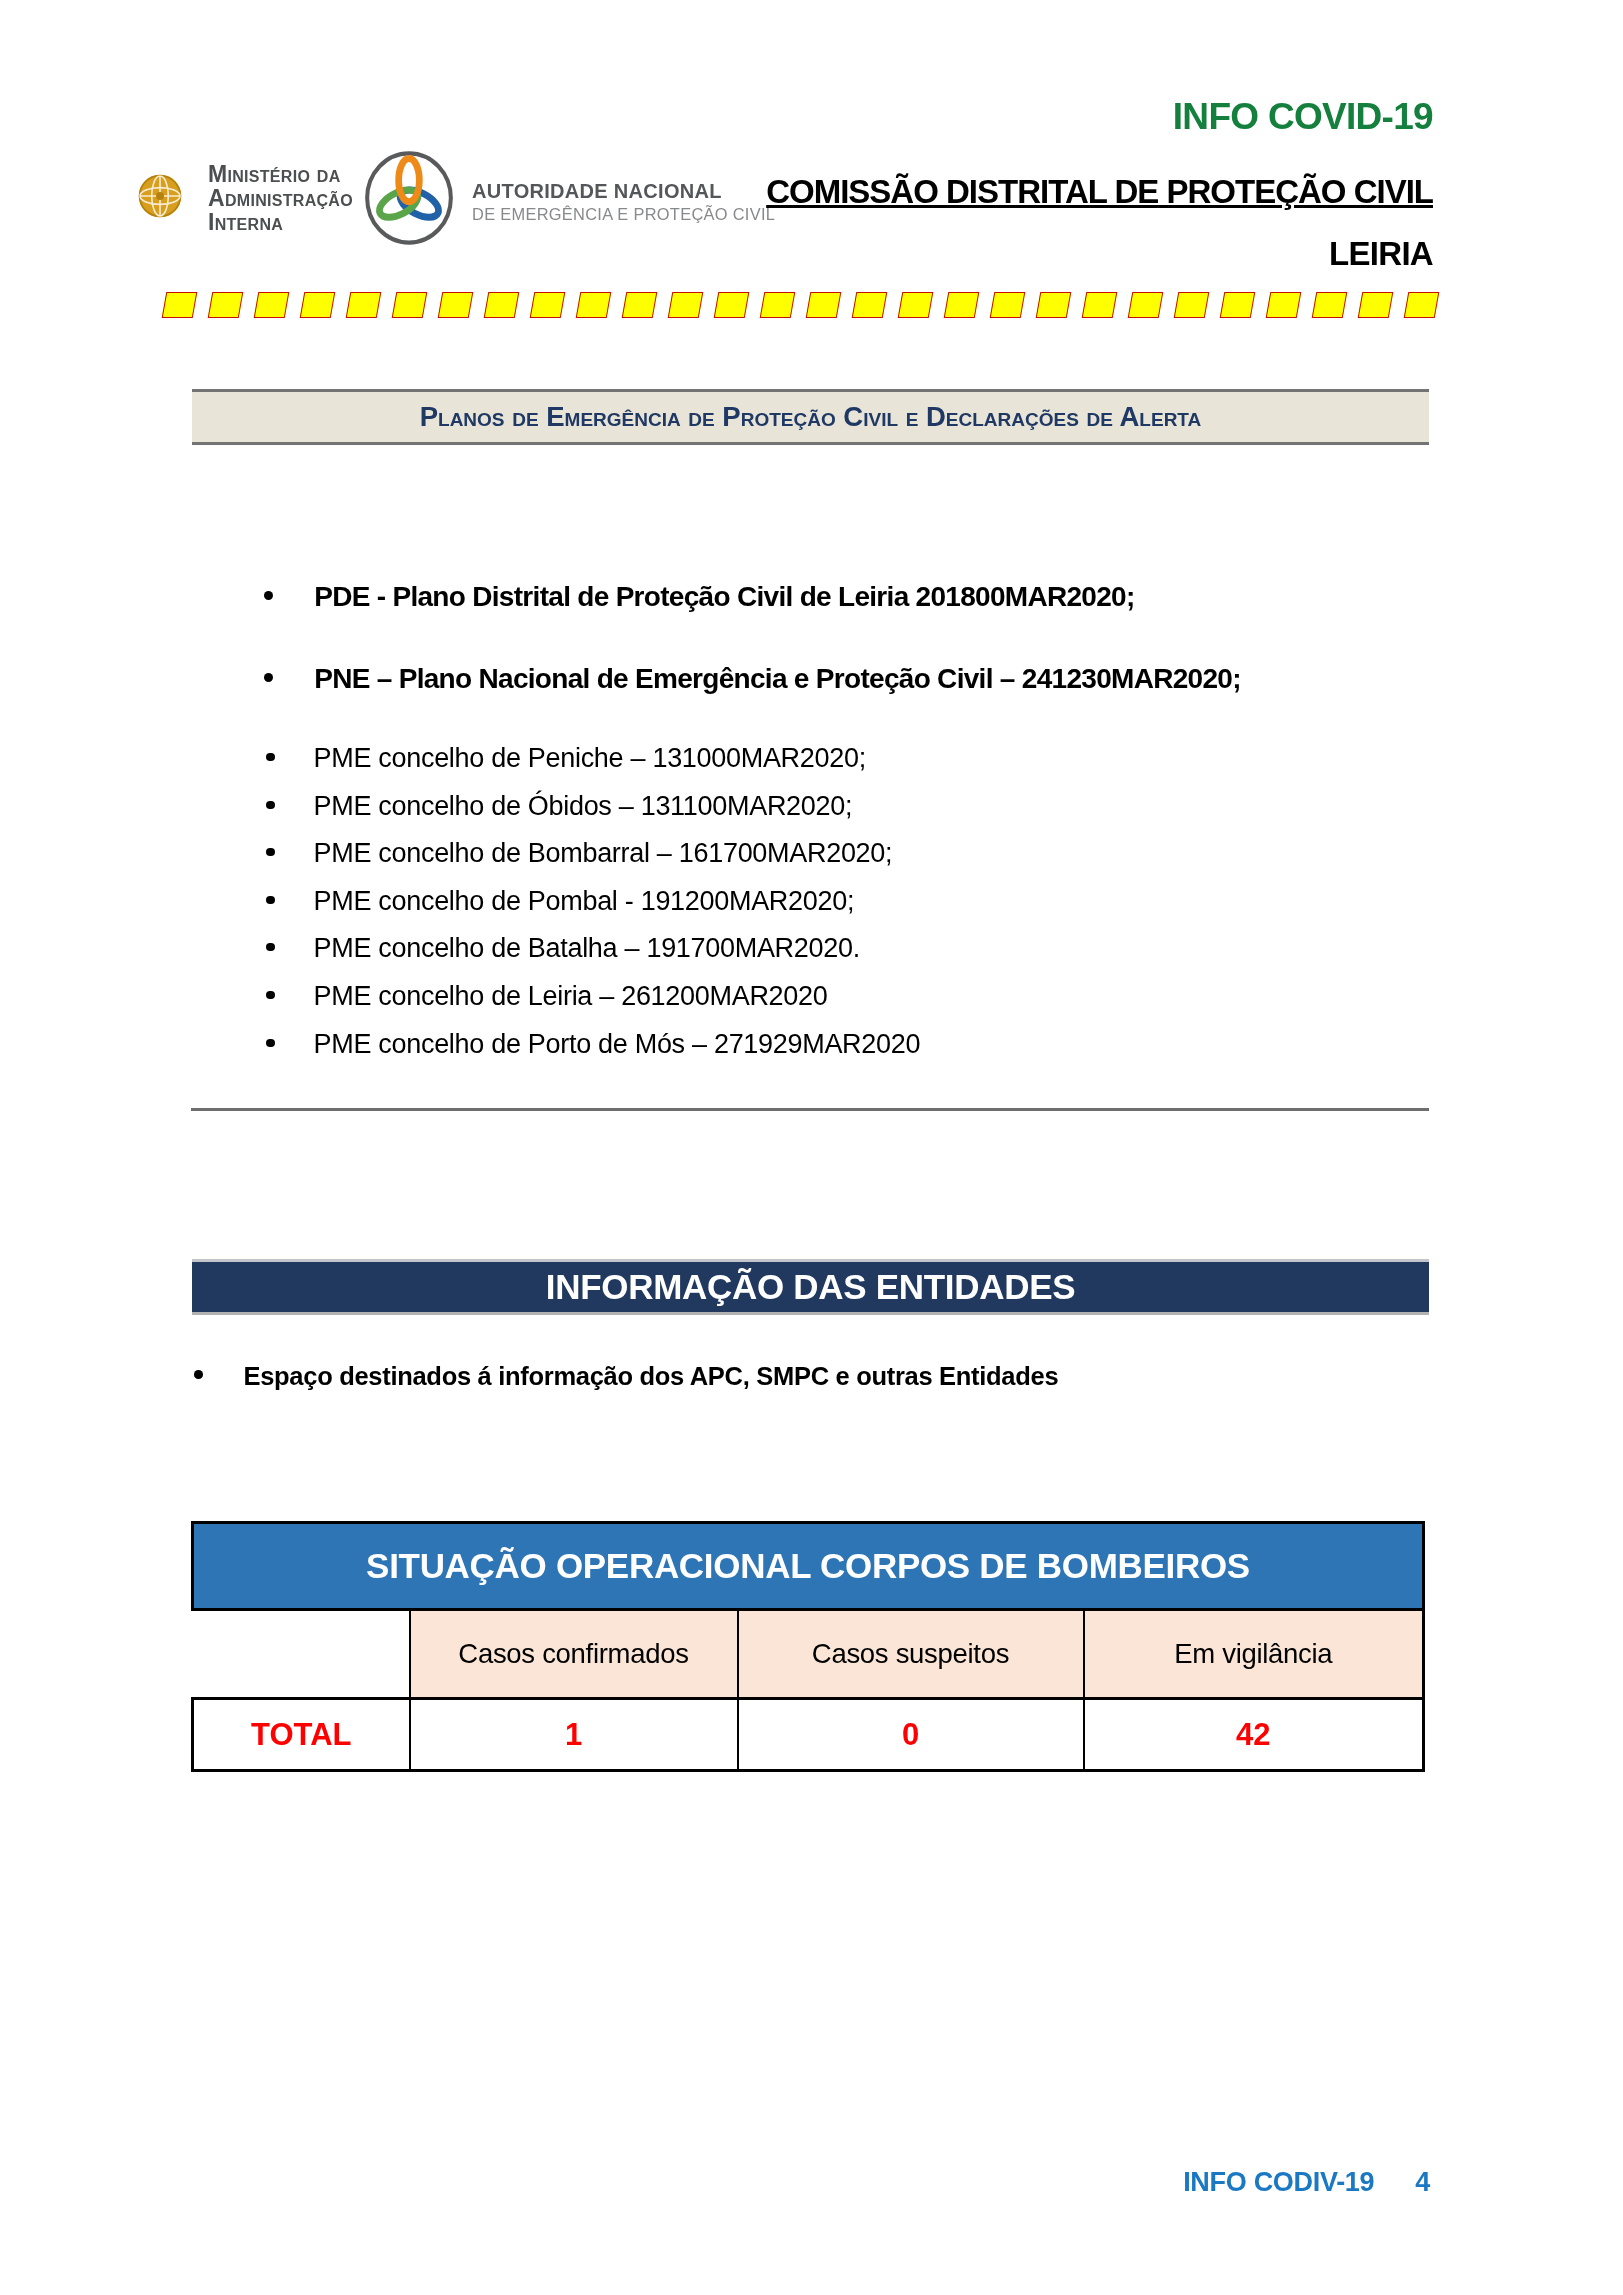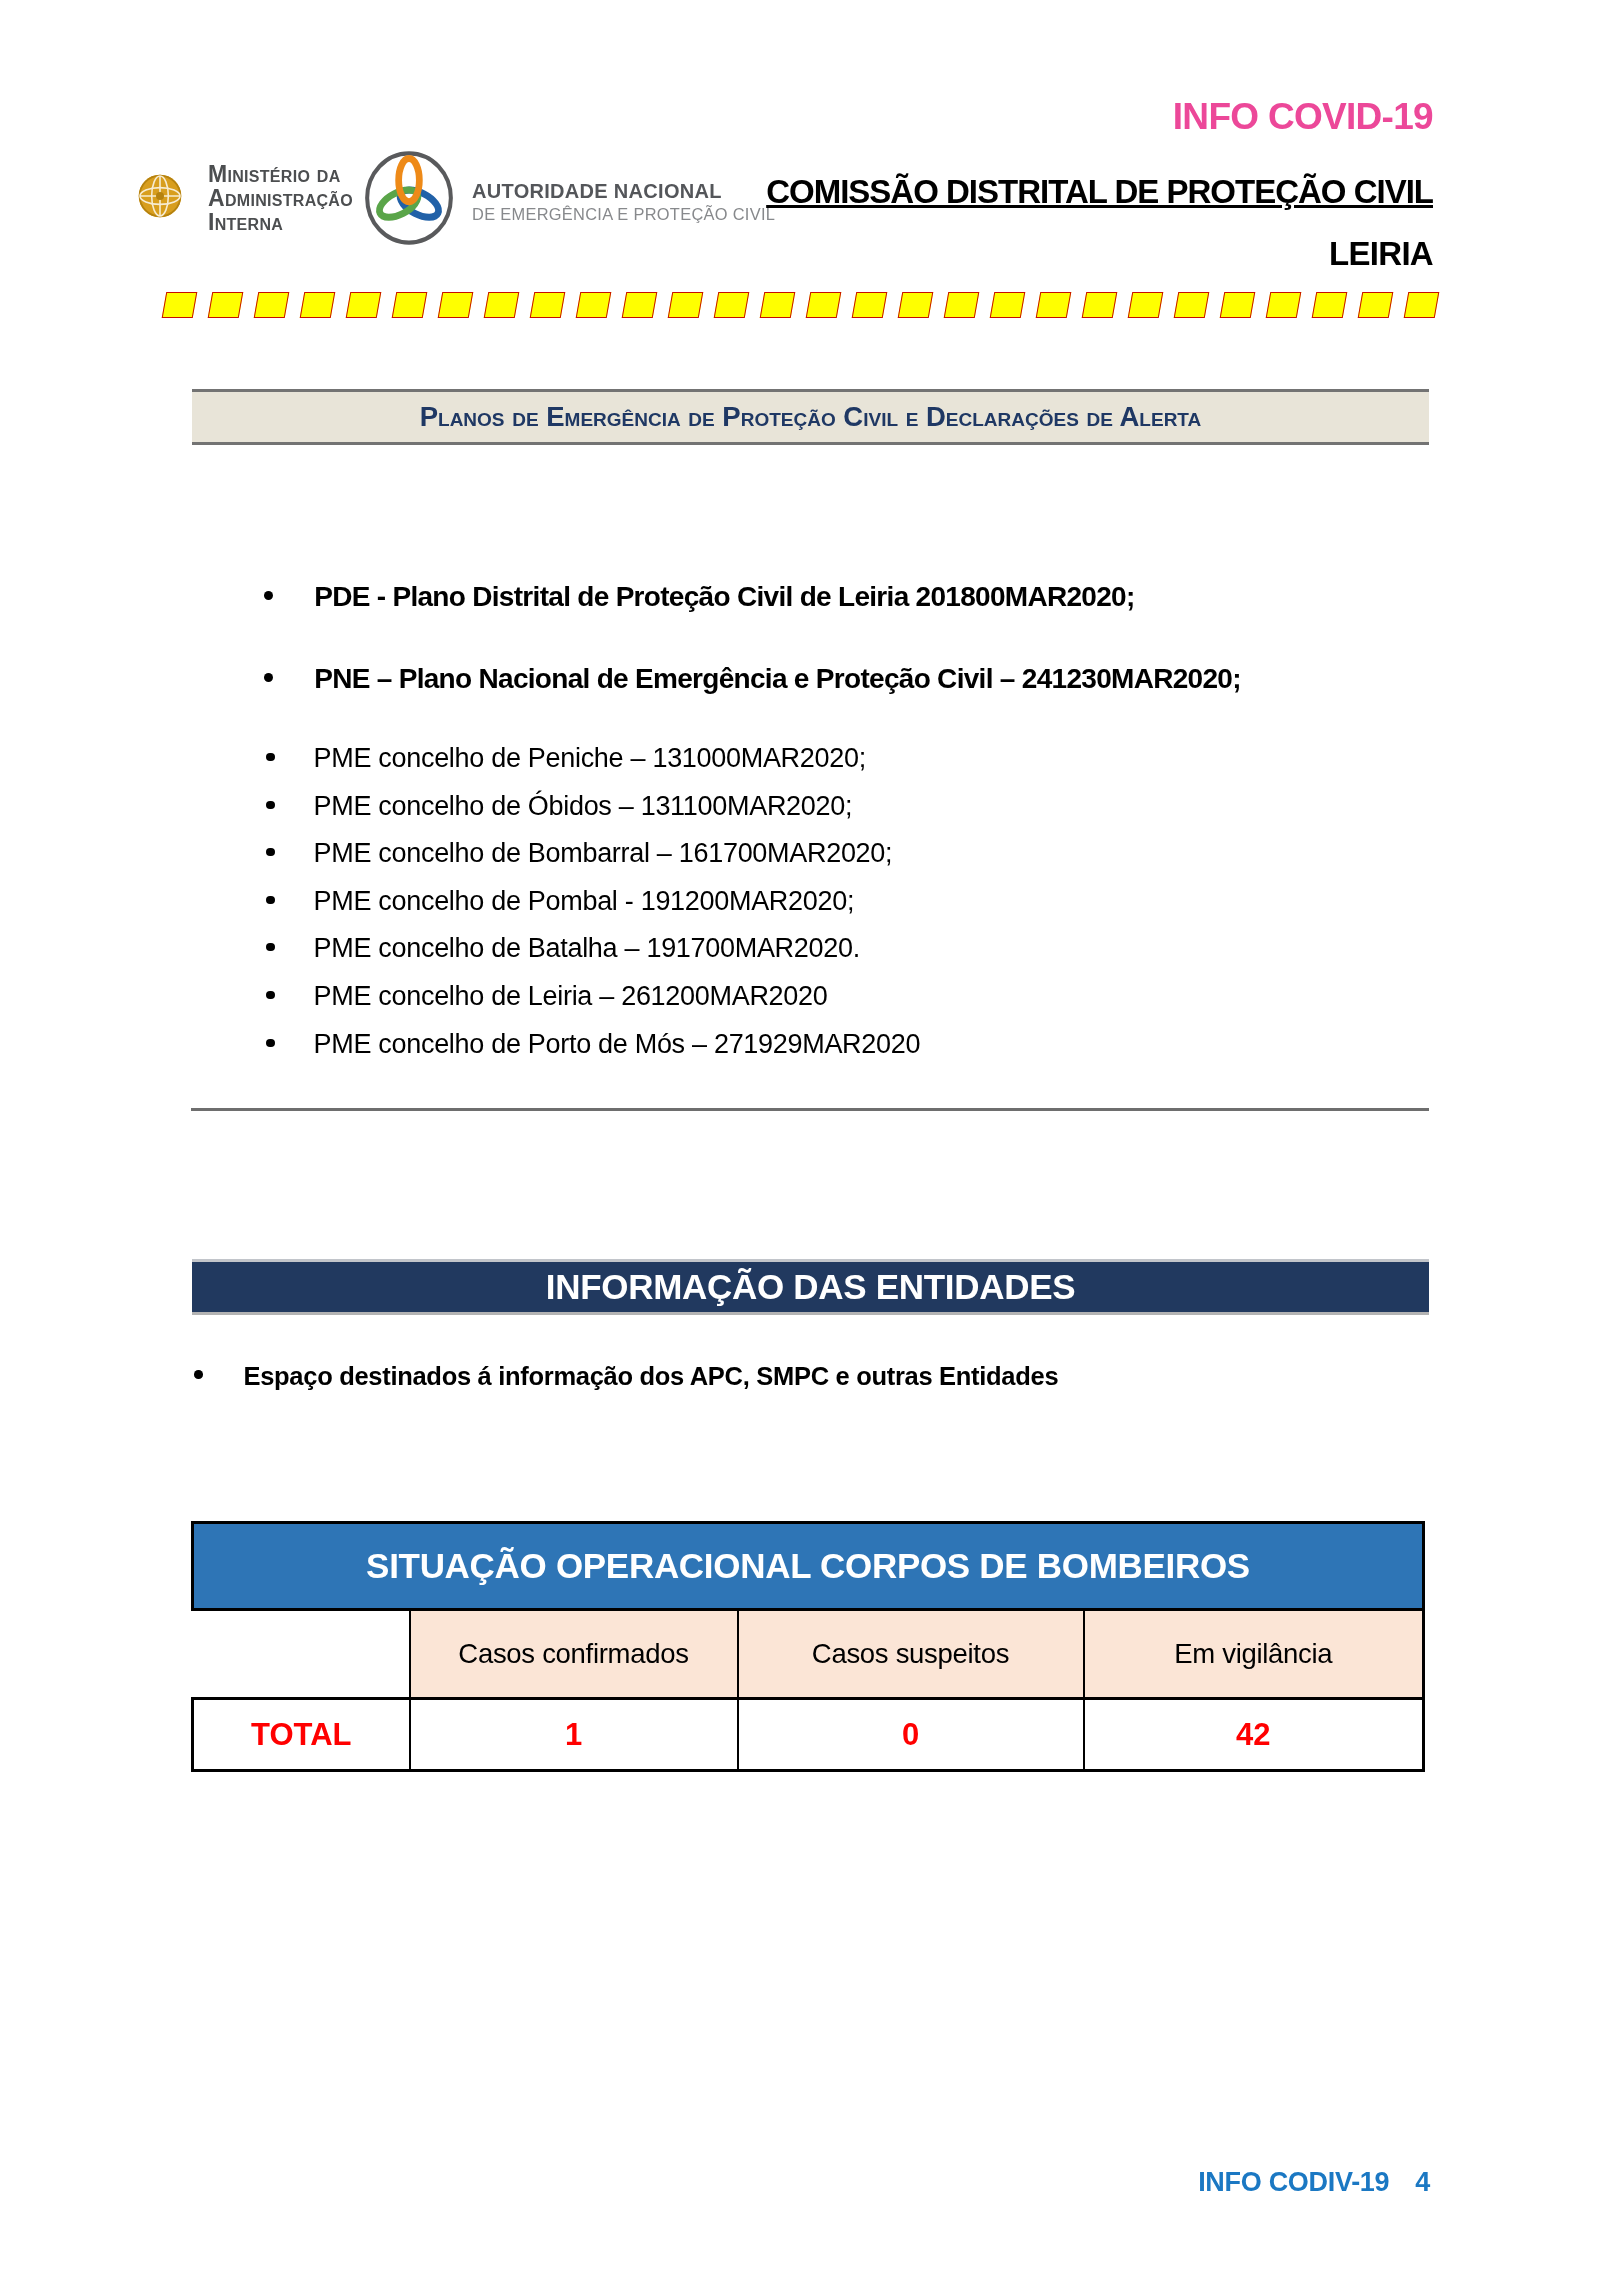--- a/index.html
+++ b/index.html
@@ -20,21 +20,21 @@
     font-size:23px;line-height:24px;color:#4c4e50;letter-spacing:0.3px;
   }
   .anepc-logo{position:absolute;left:364px;top:151px;width:90px;height:94px;}
   .anepc-text{position:absolute;left:472px;top:179px;}
   .anepc-line1{font-size:20px;font-weight:bold;color:#54565a;letter-spacing:0.3px;line-height:25px;}
   .anepc-line2{font-size:16.4px;color:#87898c;letter-spacing:0.3px;line-height:21px;}
   .masthead{
     position:absolute;right:190px;top:96px;width:916px;
     text-align:right;
   }
-  .info-title{font-size:37px;font-weight:bold;color:#ec4899;letter-spacing:-0.7px;line-height:42px;}
+  .info-title{font-size:37px;font-weight:bold;color:#15803d;letter-spacing:-0.7px;line-height:42px;}
   .commission{font-size:33px;font-weight:bold;color:#000;letter-spacing:-1px;line-height:39px;margin-top:34px;text-decoration:underline;}
   .district{font-size:33px;font-weight:bold;color:#000;letter-spacing:-0.7px;line-height:39px;margin-top:23px;}
   
   .stripe-band{
     position:absolute;left:164px;top:292px;width:1273px;height:26px;
     display:flex;justify-content:space-between;align-items:stretch;
   }
   .stripe{
     width:31px;height:26px;box-sizing:border-box;
     background:#ffff00;border:1.3px solid #c81000;
@@ -98,21 +98,21 @@
     border:3.3px solid #000;border-right:2px solid #000;
   }
   .t-val{
     height:69px;color:#ff0000;font-weight:bold;font-size:31px;
     border:2px solid #000;border-top:3.3px solid #000;border-bottom:3.3px solid #000;
   }
   .t-val-last{border-right:3.3px solid #000;}
   
   .page-footer{
     position:absolute;right:193px;top:2167px;
-    display:flex;gap:26px;align-items:baseline;
+    display:flex;gap:41px;align-items:baseline;
     color:#1b78c3;font-weight:bold;font-size:27px;letter-spacing:-0.3px;
   }
 </style>
 </head>
 <body>
 
 <div class="page">
 
   <div class="mai-logo">
     <svg width="44" height="44" viewBox="0 0 66 66">

